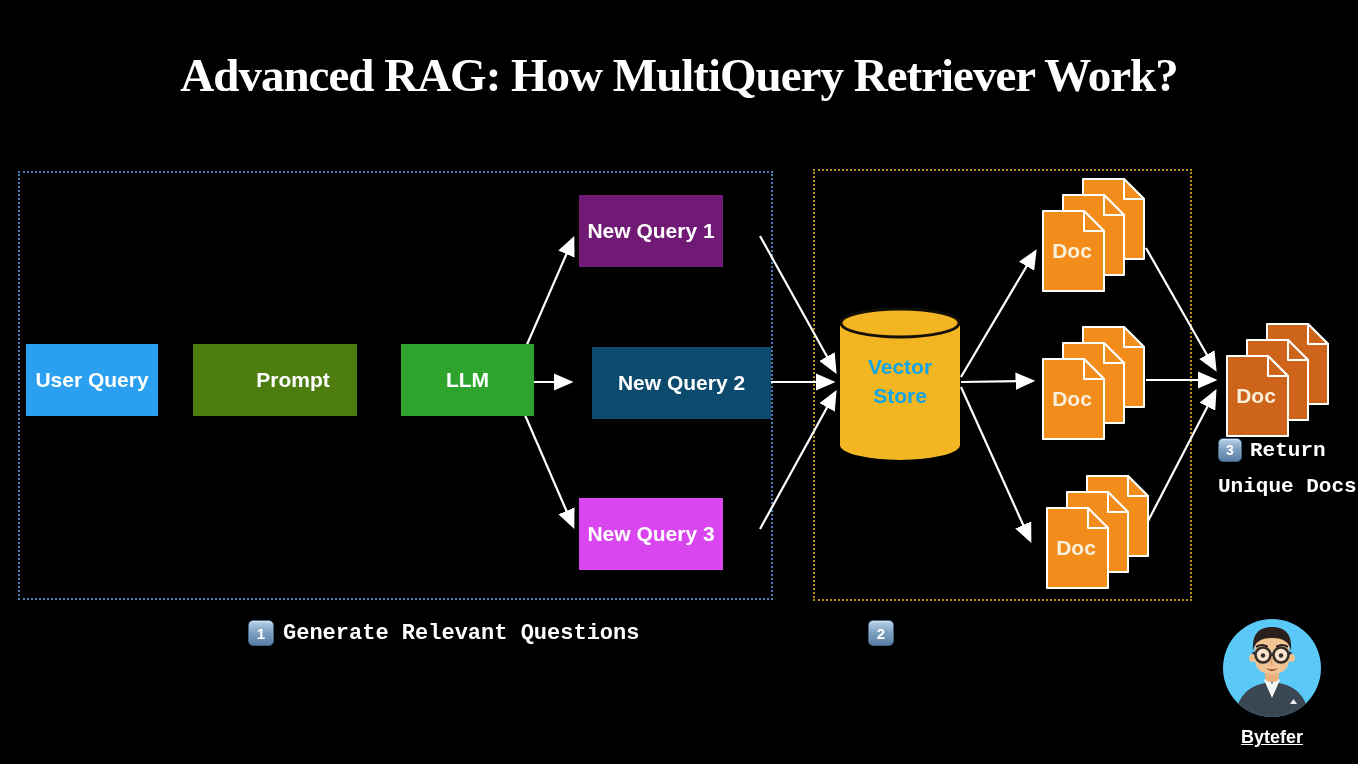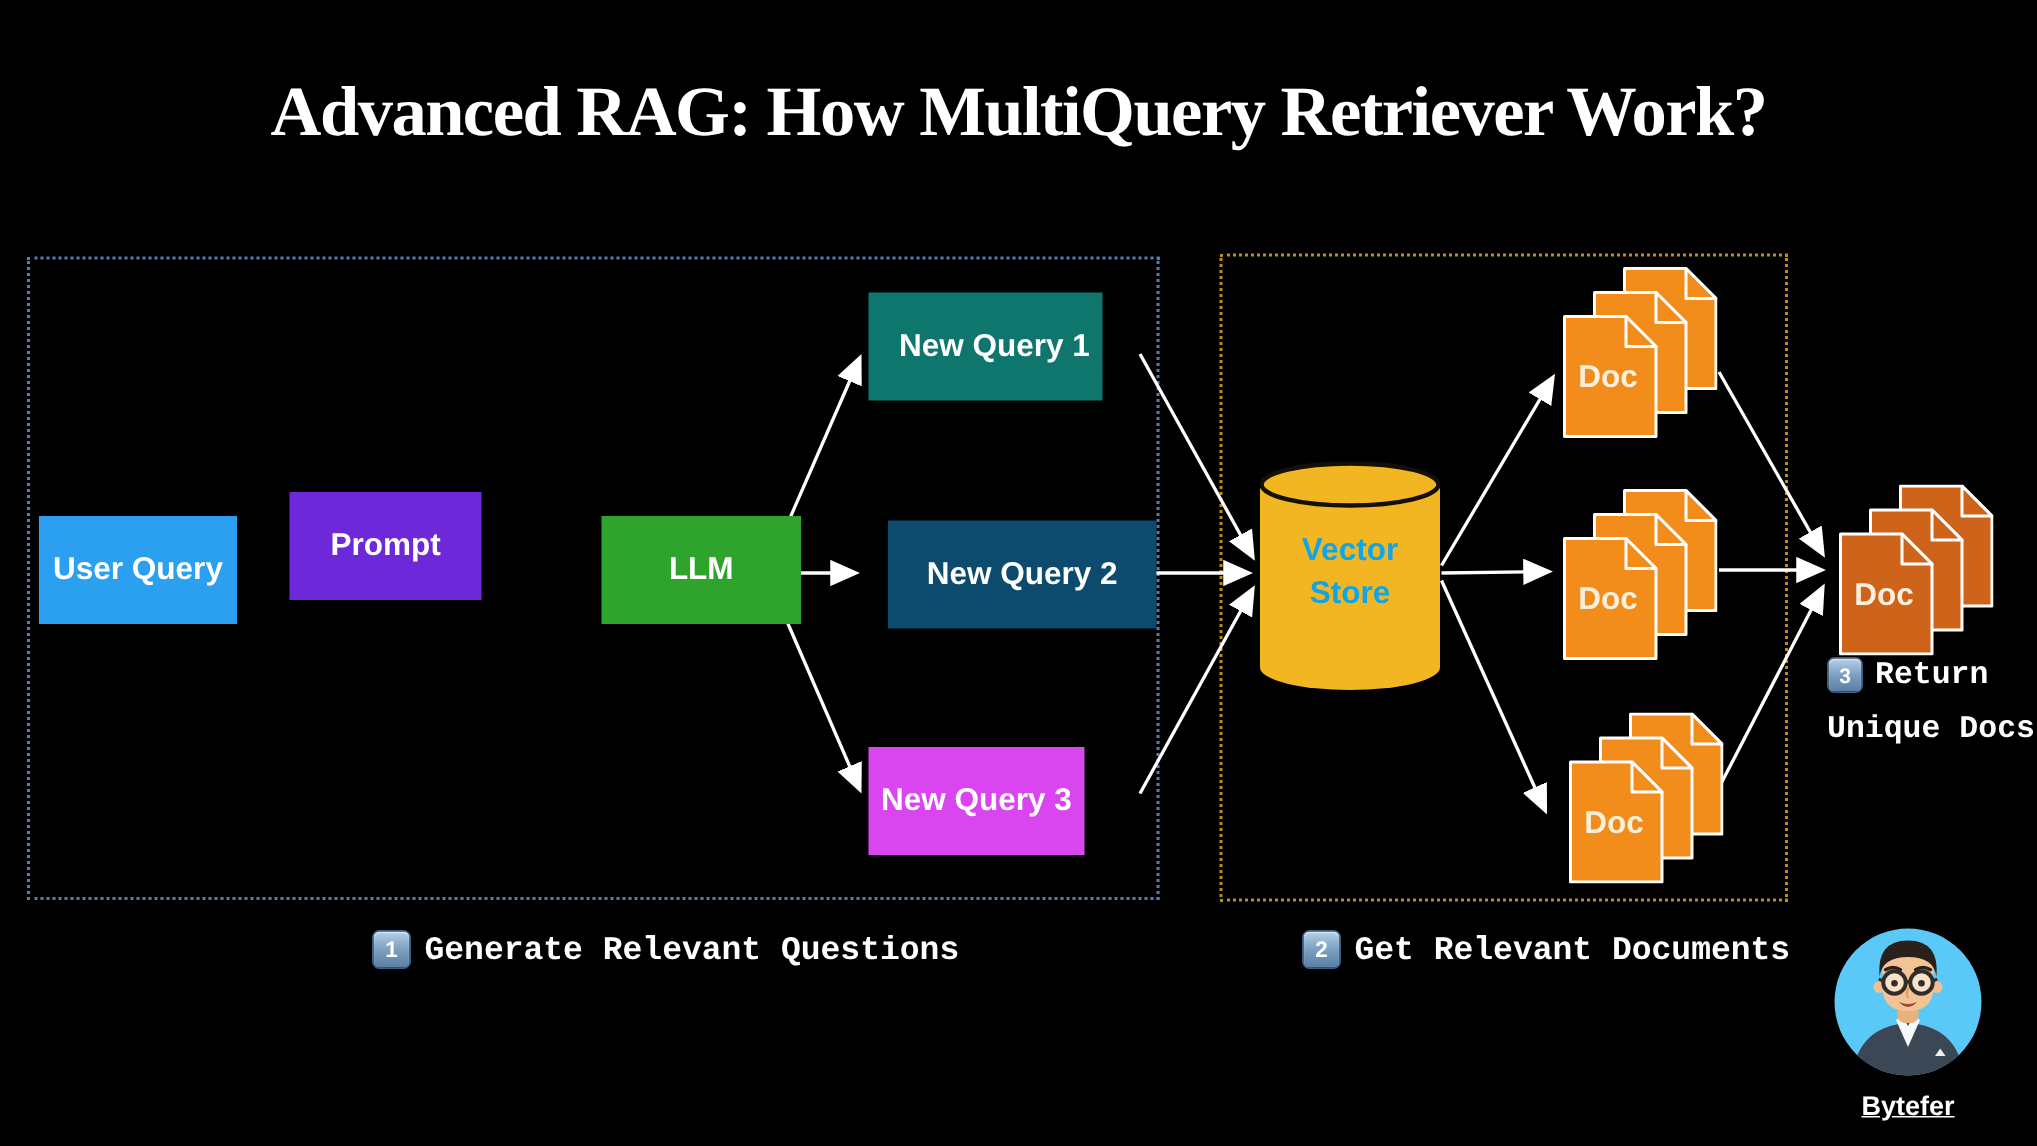--- a/index.html
+++ b/index.html
@@ -15,23 +15,23 @@
   }
   .region { position:absolute; }
   .region-1 { left:18px; top:171px; width:751px; height:425px; border:2px dotted #4F7FB5; }
   .region-2 { left:813px; top:169px; width:375px; height:428px; border:2px dotted #BA8E12; }
 
   .node {
     position:absolute; display:flex; align-items:center; justify-content:center;
     color:#ffffff; font-weight:bold; font-size:21px; z-index:3;
   }
   .n-user   { left:26px;  top:344px; width:132px; height:72px; background:#2B9FF0; }
-  .n-prompt { left:193px; top:328px; width:128px; height:72px; background:#6d28d9; }
+  .n-prompt { left:193px; top:344px; width:128px; height:72px; background:#4d7c0f;padding-left:36px; }
   .n-llm    { left:377px; top:344px; width:133px; height:72px; background:#2FA42C;margin-left:24px; }
-  .n-nq1    { left:579px; top:195px; width:144px; height:72px; background:#0f766e;padding-left:12px; }
+  .n-nq1    { left:579px; top:195px; width:144px; height:72px; background:#701a75; }
   .n-nq2    { left:592px; top:347px; width:179px; height:72px; background:#0c4a6e; }
   .n-nq3    { left:579px; top:498px; width:144px; height:72px; background:#d946ef; }
 
   .connectors { position:absolute; left:0; top:0; z-index:1; }
 
   .cylinder { position:absolute; left:840px; top:308px; z-index:2; }
   .vs-label {
     position:absolute; left:840px; top:352px; width:120px; z-index:3;
     text-align:center; color:#0ea5e9; font-weight:bold; font-size:21px; line-height:29px;
   }
@@ -184,21 +184,20 @@
     </g>
     <text class="doc-text" x="30" y="80" text-anchor="middle">Doc</text>
   </svg>
 
   <div class="caption cap-1">
     <span class="keycap">1</span>
     <span class="cap-text">Generate Relevant Questions</span>
   </div>
   <div class="caption cap-2">
     <span class="keycap">2</span>
-    <span class="cap-text">Get Relevant Documents</span>
   </div>
   <div class="step3">
     <div class="step3-line1">
       <span class="keycap">3</span>
       <span class="cap-text">Return</span>
     </div>
     <div class="cap-text">Unique Docs</div>
   </div>
 
   <svg class="avatar" width="100" height="100" viewBox="0 0 100 100">

